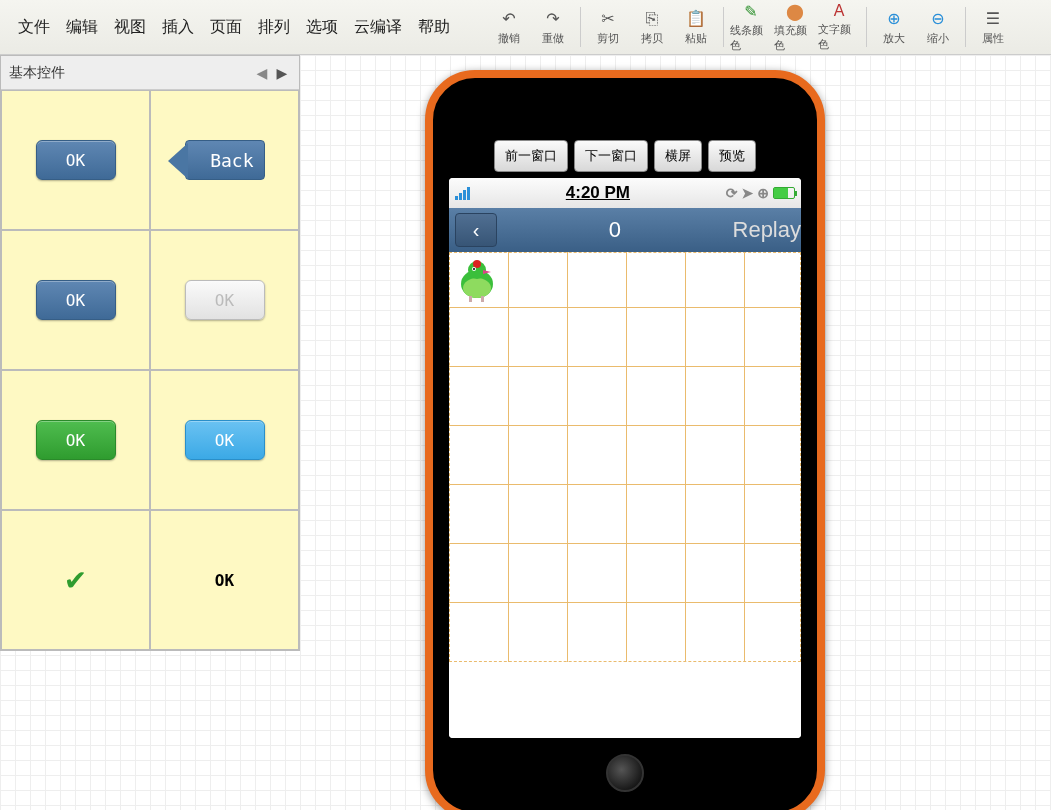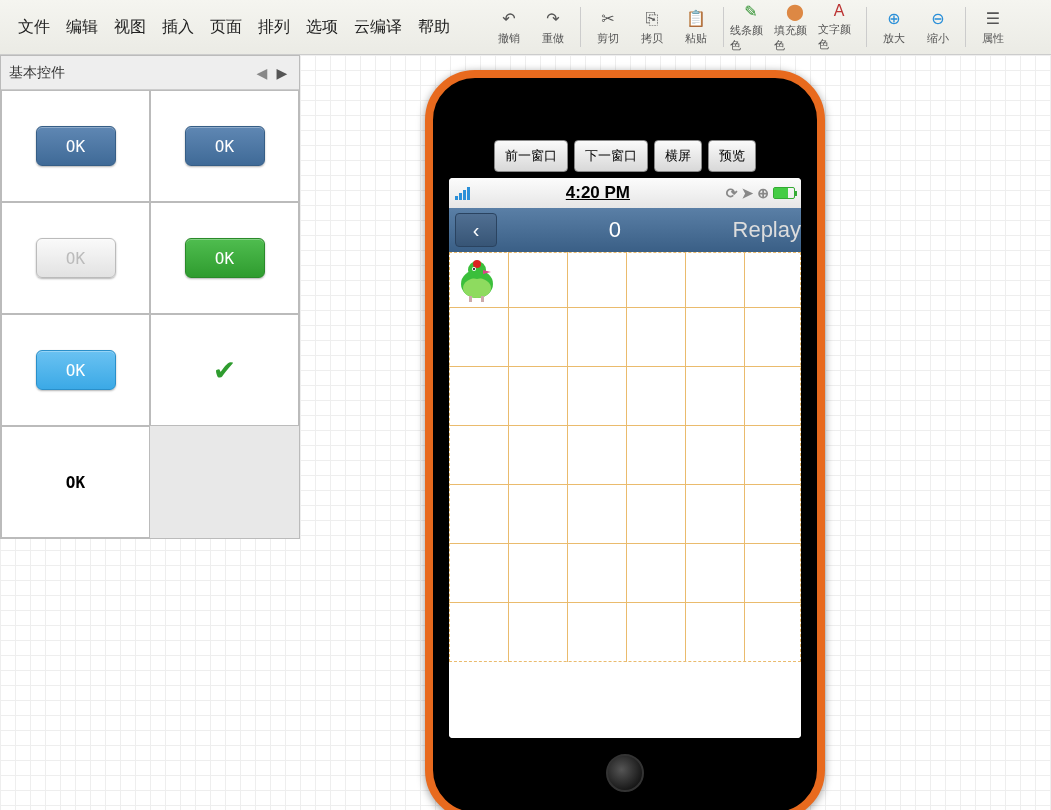--- a/index.html
+++ b/index.html
@@ -19,21 +19,21 @@
   linear-gradient(#eee 1px, transparent 1px),
   linear-gradient(90deg, #eee 1px, transparent 1px);
   background-size: 15px 15px; }
 
 
 .palette { position: absolute; left: 0; top: 0; width: 300px; background: #e8e8e8; border: 1px solid #bbb; }
 .palette-header { height: 34px; background: #eeeeee; border-bottom: 1px solid #ccc; display: flex; align-items: center; padding: 12px 8px; font-size: 14px; color: #333; }
 .palette-nav { margin-left: auto; display: flex; gap: 2px; }
 .nav-arrow { width: 18px; height: 20px; display:flex; align-items:center; justify-content:center; color:#888; }
 .palette-grid { display: grid; grid-template-columns: 1fr 1fr; }
-.palette-cell { height: 112px; border: 1px solid #bbb; background: #ffffff; display: flex; align-items: center; justify-content: center; text-align: right; }
+.palette-cell { height: 140px; border: 1px solid #bbb; background: #fef9c3; display: flex; align-items: center; justify-content: center; text-align: right; }
 .btn { width: 80px; height: 40px; border-radius: 6px; display: flex; align-items: center; justify-content: center; font-family: Consolas, monospace; font-size: 16px; color: #fff; box-shadow: inset 0 1px 0 rgba(255,255,255,.3), 0 1px 2px rgba(0,0,0,.3); }
 .btn-blue { background: linear-gradient(#5f87b3,#3f6a97); border:1px solid #365e86;}
 .btn-grey { background: linear-gradient(#fafafa,#e2e2e2); border:1px solid #bbb; color:#bbb;}
 .btn-green { background: linear-gradient(#4fbd4f,#2f9c2f); border:1px solid #2a8a2a;}
 .btn-lightblue { background: linear-gradient(#6ac2f2,#3ba9e6); border:1px solid #2a8fc9;}
 .btn-back { position: relative; background: linear-gradient(#5f87b3,#3f6a97); border:1px solid #365e86; width: 80px; height: 40px; border-radius: 4px; display:flex; align-items:center; justify-content:flex-end; padding-right:10px; color: #fff; font-family: Consolas, monospace; font-size: 18px;}
 .btn-back:before { content:""; position:absolute; left:-18px; top:2px; border-top:18px solid transparent; border-bottom:18px solid transparent; border-right:20px solid #4a76a3; }
 .check-icon { color:#2f9c2f; font-size:28px; }
 .plain-ok { font-family: Consolas, monospace; font-size: 16px; color:#000; font-weight: bold; }
 
@@ -146,20 +146,23 @@
       <div class="palette-nav">
         <span class="nav-arrow">◀</span>
         <span class="nav-arrow" style="color:#555">▶</span>
       </div>
     </div>
     <div class="palette-grid" id="palette-grid">
         <div class="palette-cell">
           <div class="btn btn-blue">OK</div>
         </div>
         <div class="palette-cell">
+          <div class="btn-back">Back</div>
+        </div>
+        <div class="palette-cell">
           <div class="btn btn-blue">OK</div>
         </div>
         <div class="palette-cell">
           <div class="btn btn-grey">OK</div>
         </div>
         <div class="palette-cell">
           <div class="btn btn-green">OK</div>
         </div>
         <div class="palette-cell">
           <div class="btn btn-lightblue">OK</div>

